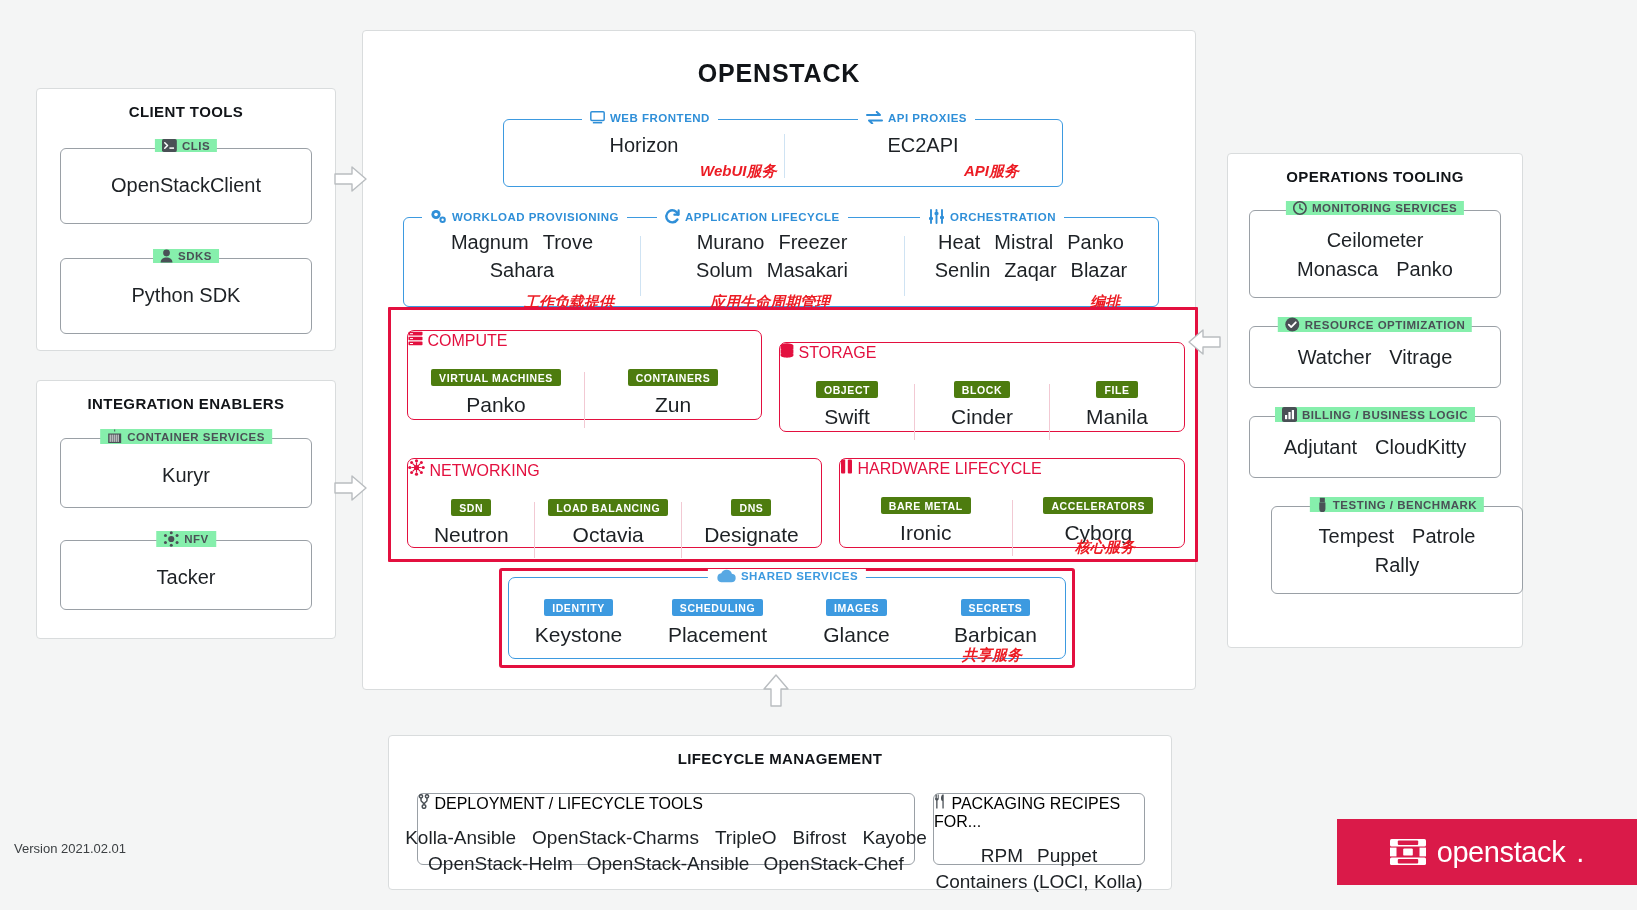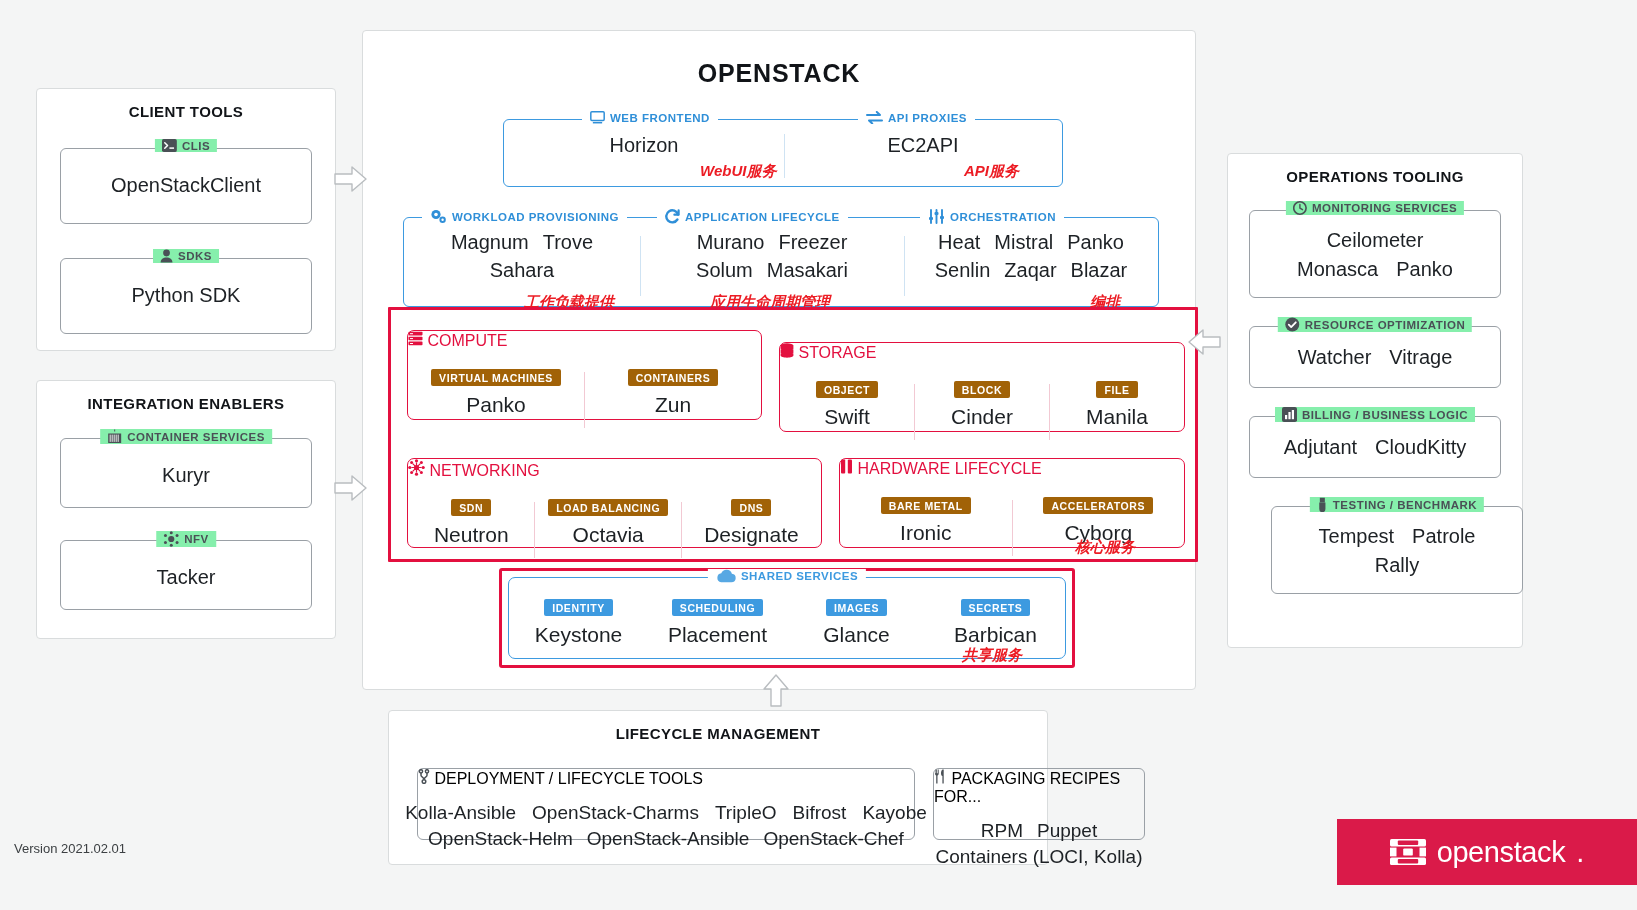--- a/index.html
+++ b/index.html
@@ -101,21 +101,21 @@
     border: 3px solid #e3103f; border-radius: 1px; background: #fff; margin-left: 12px;
   }
   .sub-grp {
     position: absolute;
     border: 1.6px solid #e3103f; border-radius: 7px;
     background: #fff;
   }
   .sub-grp > .grp-legend { color: #e3103f; }
   .tag {
     display: inline-block;
-    background: #a16207; color: #fff;
+    background: #4d7c0f; color: #fff;
     font-size: 10.5px; font-weight: bold; letter-spacing: .6px;
     padding: 3px 8px 2px; border-radius: 2px;
     text-transform: uppercase; white-space: nowrap;
   }
   .tag.blue { background: #3d9ae0; }
   .col-cell { text-align: center; }
   .col-cell .name { font-size: 21px; color: #1d2125; margin-top: 7px; }
   .col-sep { width: 1px; background: #f2c9d3; align-self: stretch; }
 
   
@@ -125,21 +125,21 @@
   }
   #shared-inner {
     position: absolute; left: 6px; top: 6px; right: 6px; bottom: 6px;
     border: 1.6px solid #3d9ae0; border-radius: 7px;
   }
 
   
   #client-tools { left: 36px; top: 88px; width: 300px; height: 263px; }
   #integration { left: 36px; top: 380px; width: 300px; height: 259px; }
   #ops-tooling { left: 1227px; top: 153px; width: 296px; height: 495px; }
-  #lifecycle { left: 388px; top: 710px; width: 660px; height: 155px; }
+  #lifecycle { left: 388px; top: 735px; width: 784px; height: 155px; }
 
   
   .arrow { position: absolute; }
 
   
   #version-text {
     position: absolute; left: 14px; top: 841px;
     font-size: 13px; color: #3c4043;
   }
   #logo-bar {

